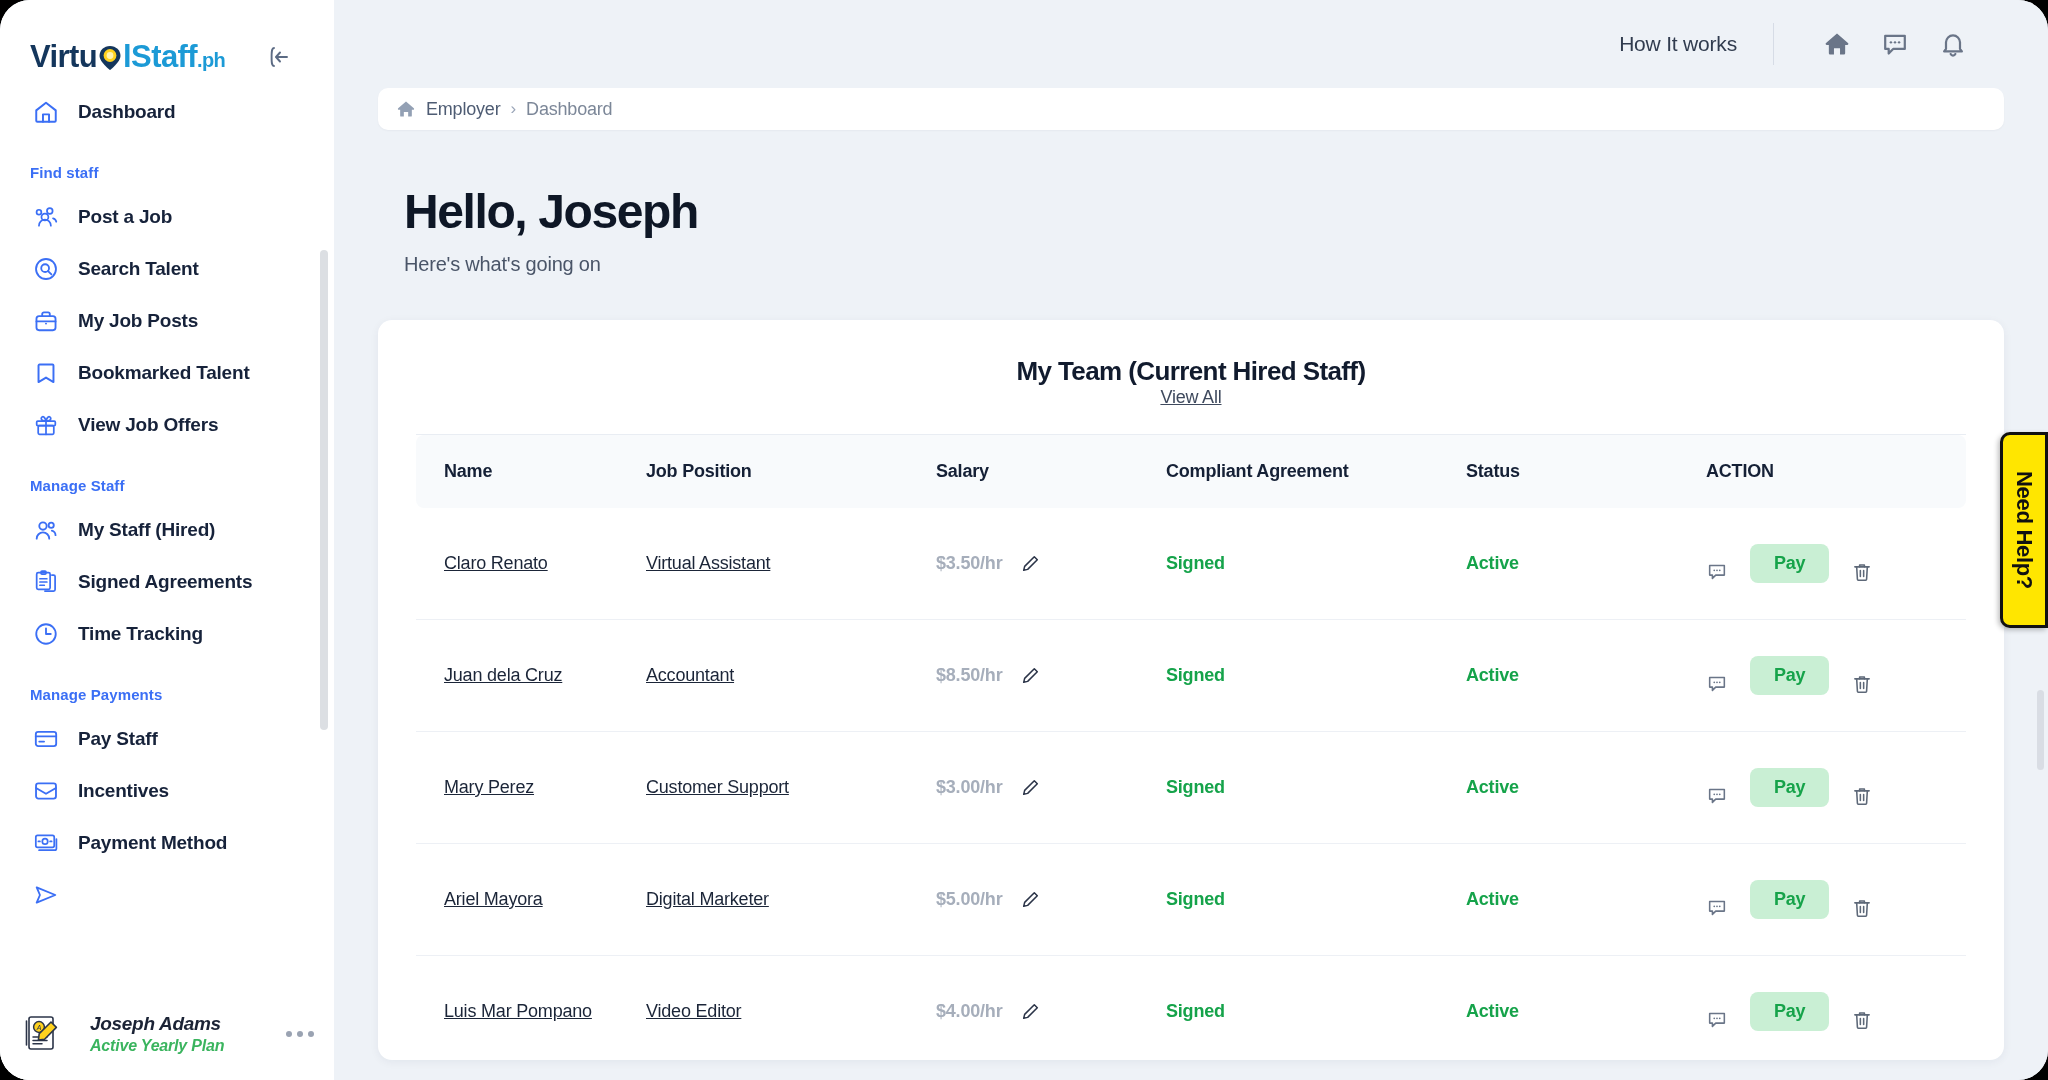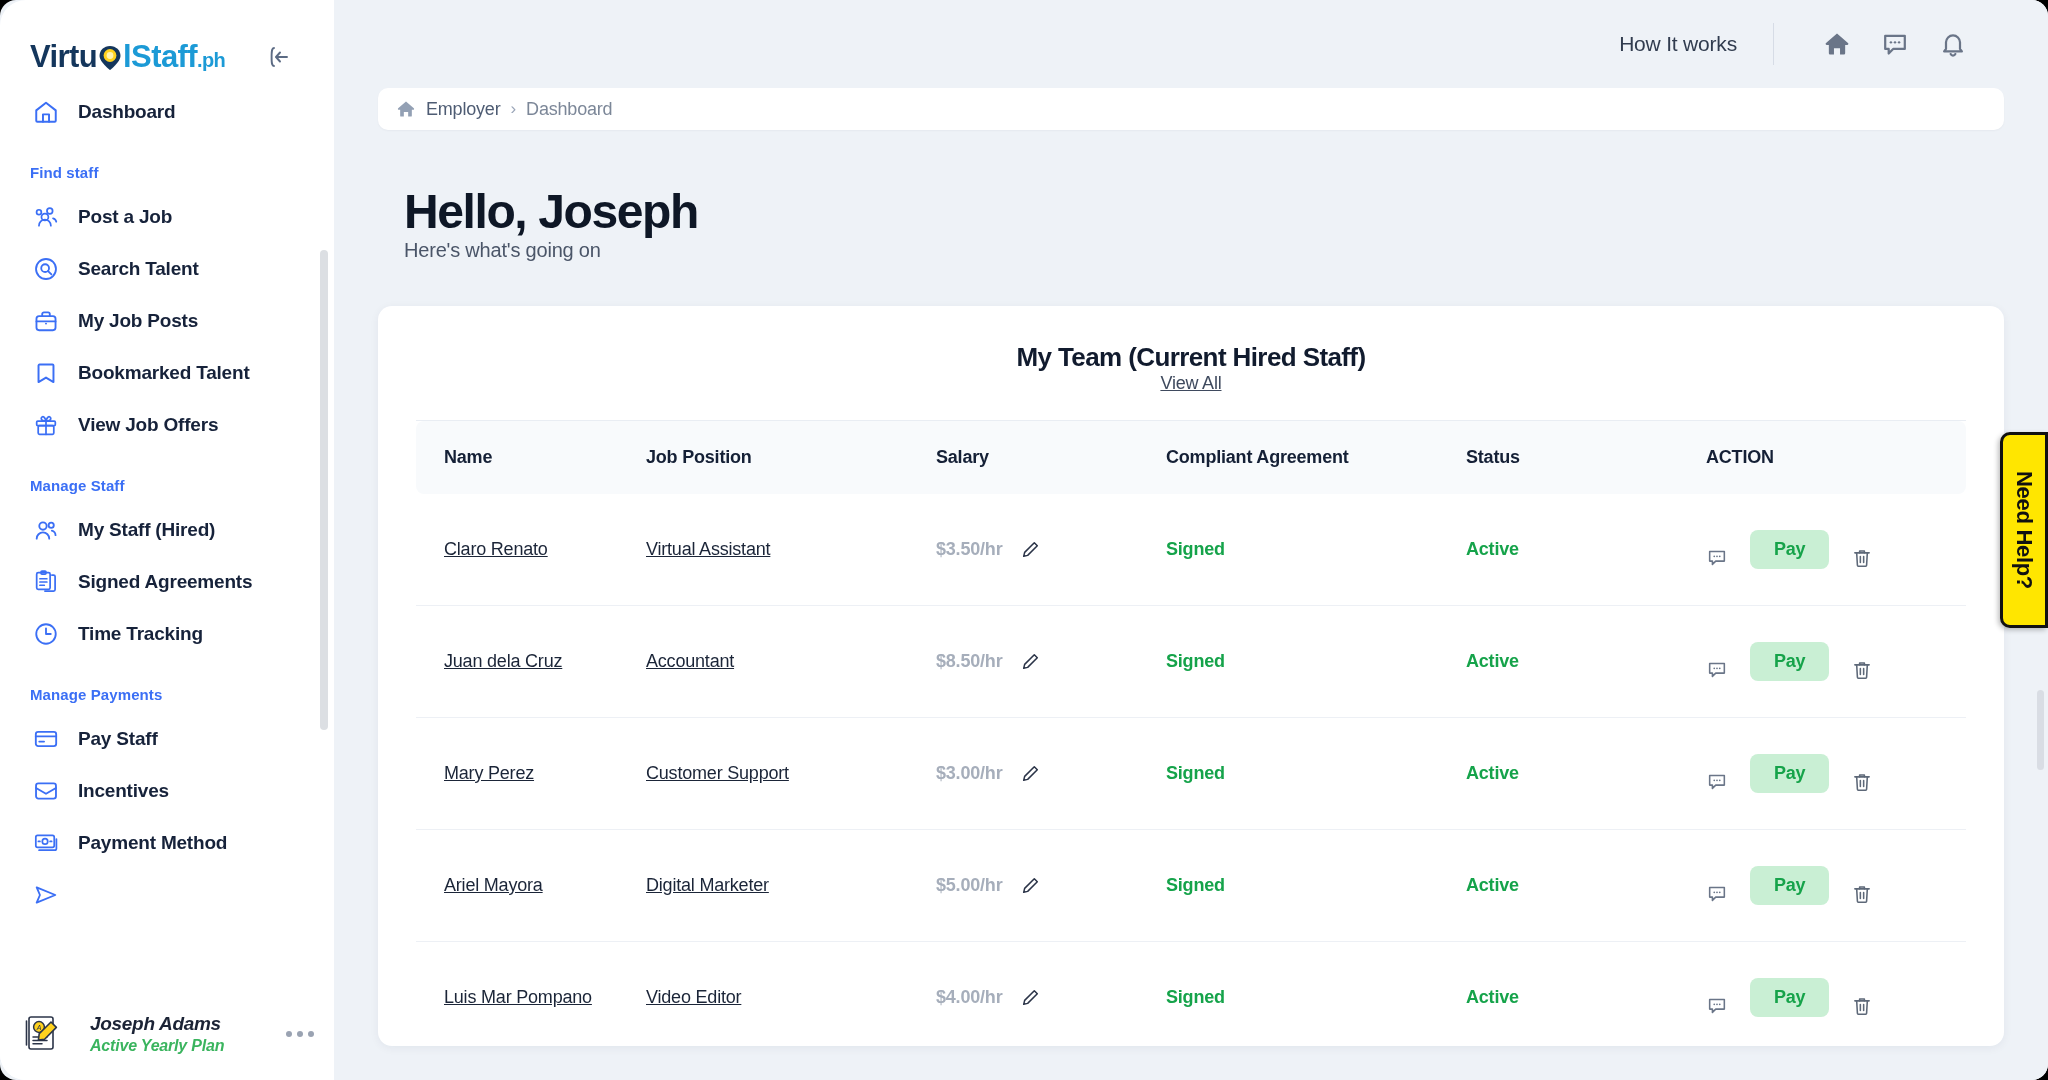--- a/index.html
+++ b/index.html
@@ -5,21 +5,21 @@
   * { box-sizing: border-box; margin: 0; padding: 0; }
   html, body {
     width: 2048px; height: 1080px;
     background: #000;
     font-family: "Liberation Sans", sans-serif;
     overflow: hidden;
   }
   .app {
     position: absolute; inset: 0;
     background: #eef2f7;
-    border-radius: 16px;
+    border-radius: 30px;
     overflow: hidden;
     display: flex;
   }
 
   
   .sidebar {
     width: 334px; flex: 0 0 334px;
     background: #ffffff;
     position: relative;
     display: flex; flex-direction: column;
@@ -128,21 +128,21 @@
   }
   .bc-home { color: #93a0b4; display:flex; align-items:center; }
   .bc-link { font-size: 18px; color: #4e5c73; cursor: pointer; letter-spacing: -0.2px;}
   .bc-sep { font-size: 17px; color: #9aa5b8; }
   .bc-cur { font-size: 18px; color: #7c8798; letter-spacing: -0.2px;}
 
   .greet { padding: 54px 0 0 26px; }
   .greet h1 {
     font-size: 48px; font-weight: bold; color: #0e1726; letter-spacing: -1.4px;
   }
-  .greet p { font-size: 20px; color: #4a5568; letter-spacing: -0.2px;}
+  .greet p { font-size: 20px; color: #4a5568; margin-top: 14px; letter-spacing: -0.2px;}
 
   .card {
     margin-top: 44px;
     background: #fff; border-radius: 14px;
     box-shadow: 0 2px 10px rgba(25,40,70,0.06);
     padding: 30px 38px 0 38px;
     height: 740px;
   }
   .card-head {
     display: flex; align-items: center; justify-content: space-between;

